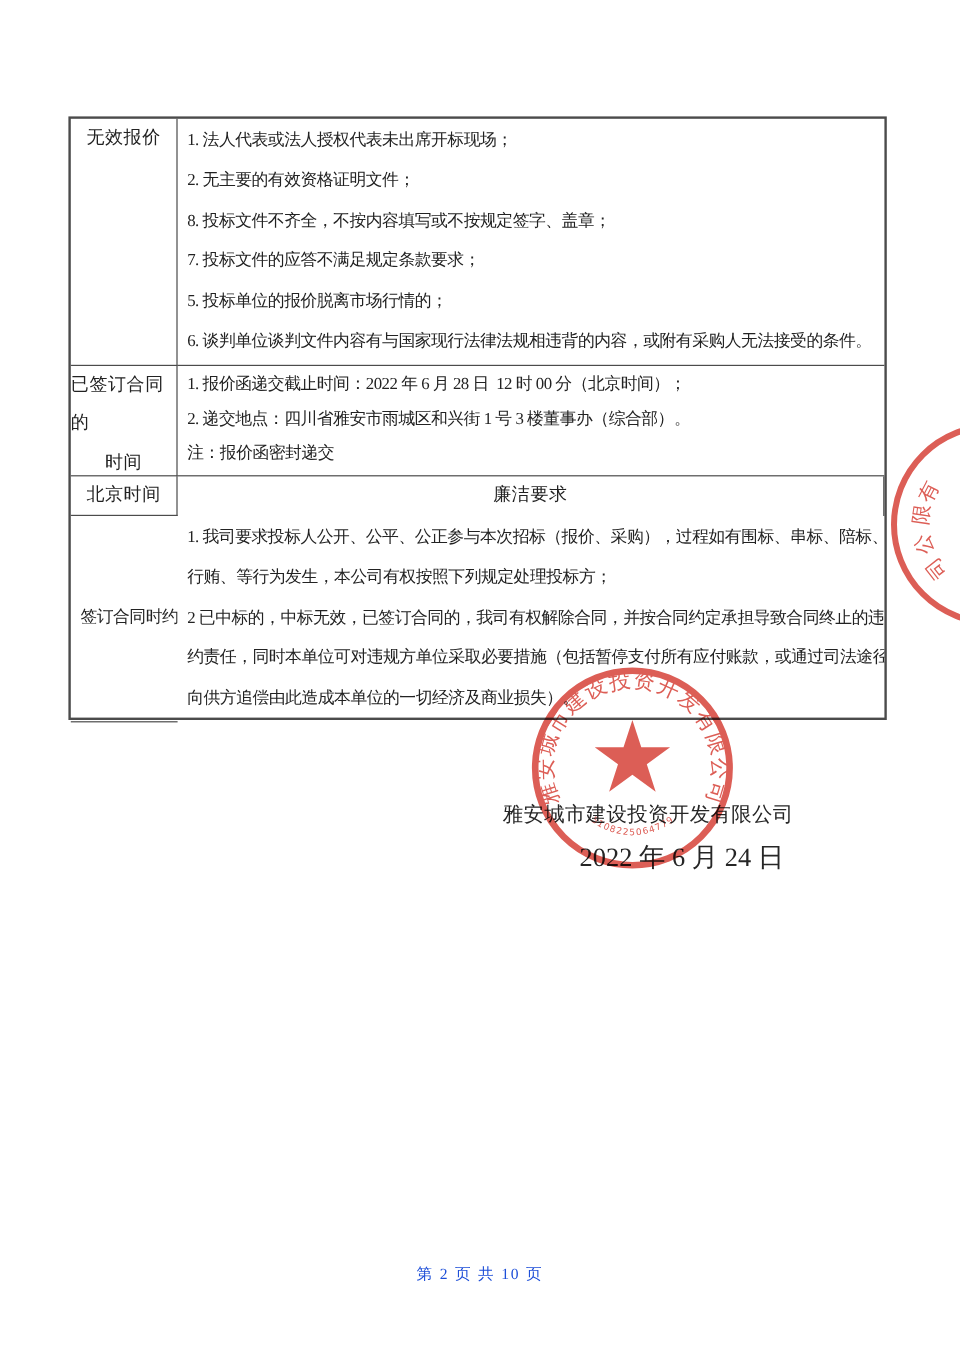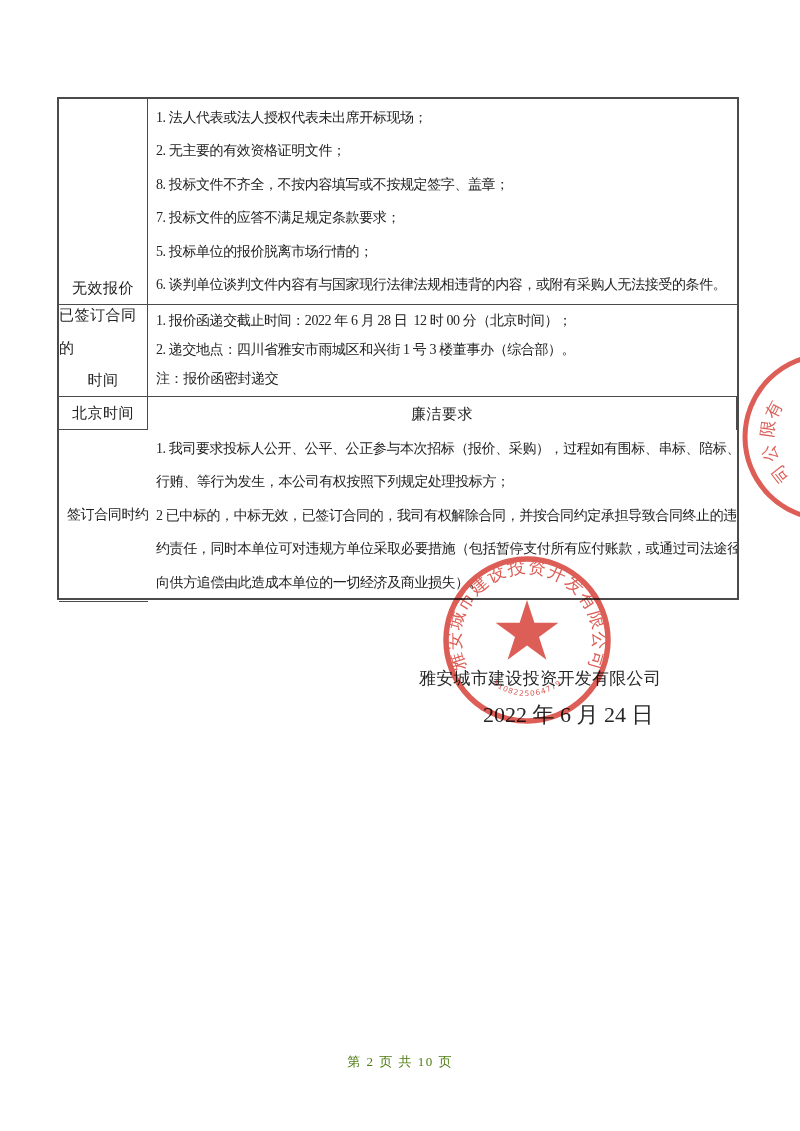--- a/index.html
+++ b/index.html
@@ -25,21 +25,21 @@
   .cell{
     border-right:1px solid #4b4b4b;
     border-bottom:1px solid #4b4b4b;
     box-sizing:border-box;
     overflow:hidden;
   }
   .cell.last-row{border-bottom:none;}
   .cell.content{border-right:none;}
   .label-cell{
     display:flex;flex-direction:column;
-    align-items:center;justify-content:flex-end;
+    align-items:center;justify-content:flex-start;
     font-size:15px;
     letter-spacing:0.5px;
   }
   .label-cell .lbl-line{line-height:2.15;}
   .content-cell{
     display:flex;flex-direction:column;
     justify-content:space-around;
     padding:2px 6px 2px 8px;
     font-size:14px;
   }
@@ -56,21 +56,21 @@
     white-space:pre;color:#262626;
   }
   .date-line{
     position:absolute;left:483px;top:700px;
     font-size:22px;white-space:pre;color:#262626;
   }
   .page-footer{
     position:absolute;left:0;right:0;top:1053px;
     text-align:center;
     font-size:13px;letter-spacing:1.5px;
-    color:#4d7c0f;white-space:pre;
+    color:#1d4ed8;white-space:pre;
   }
   
   .seal{
     position:absolute;
     mix-blend-mode:multiply;
     opacity:0.88;
     pointer-events:none;
     z-index:5;
   }
   .seal-main{left:427px;top:540px;}

